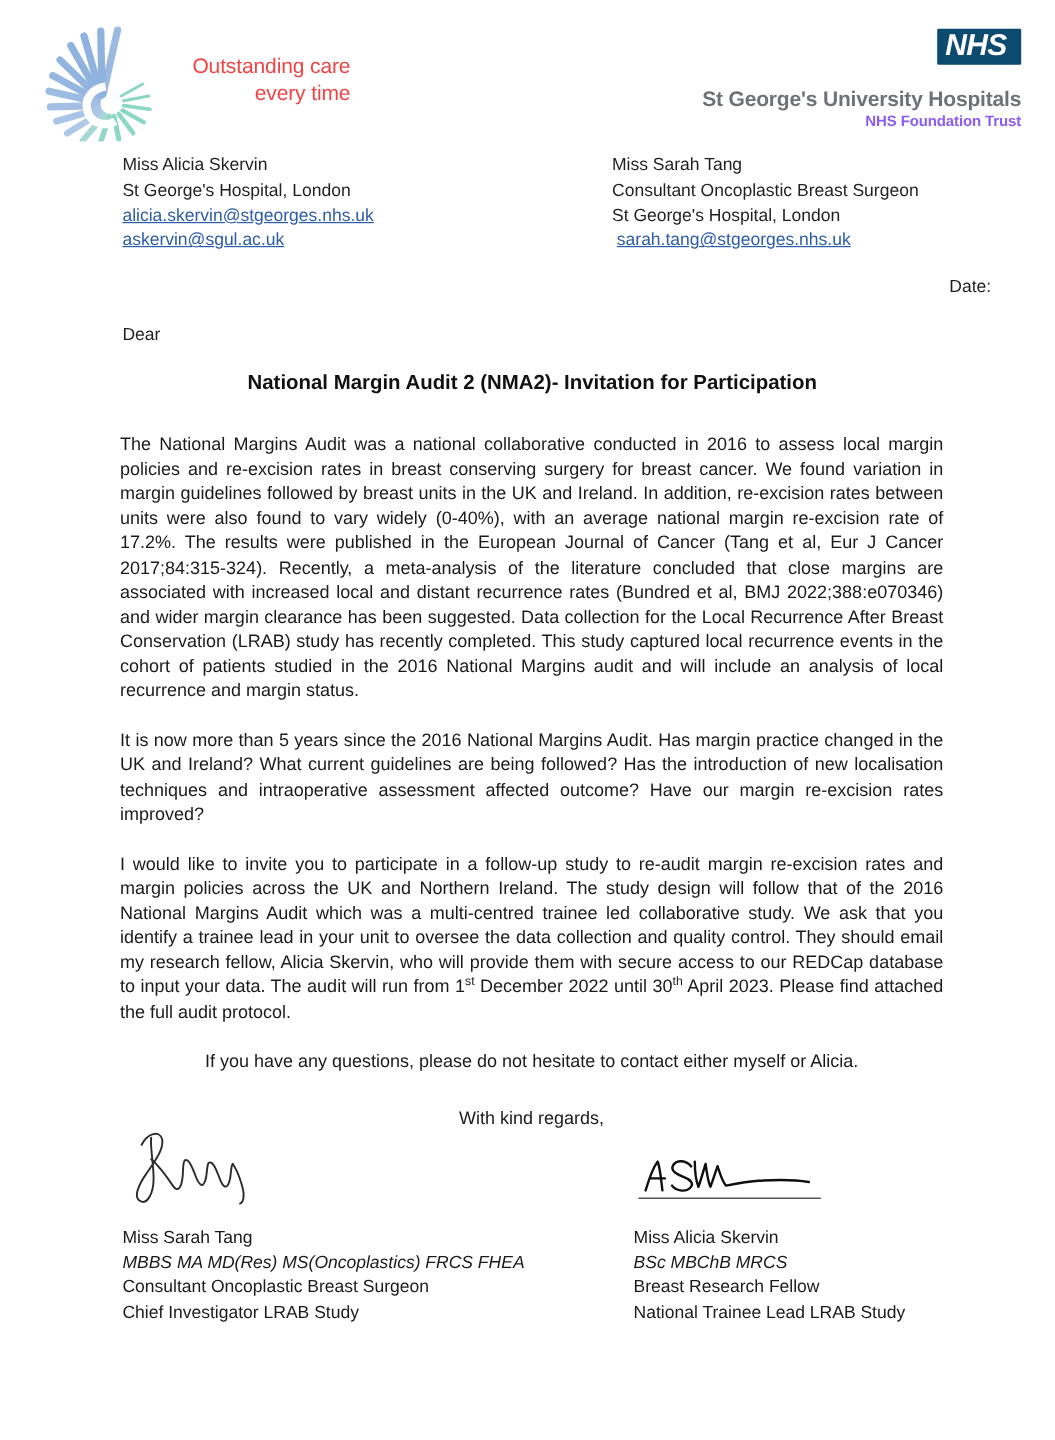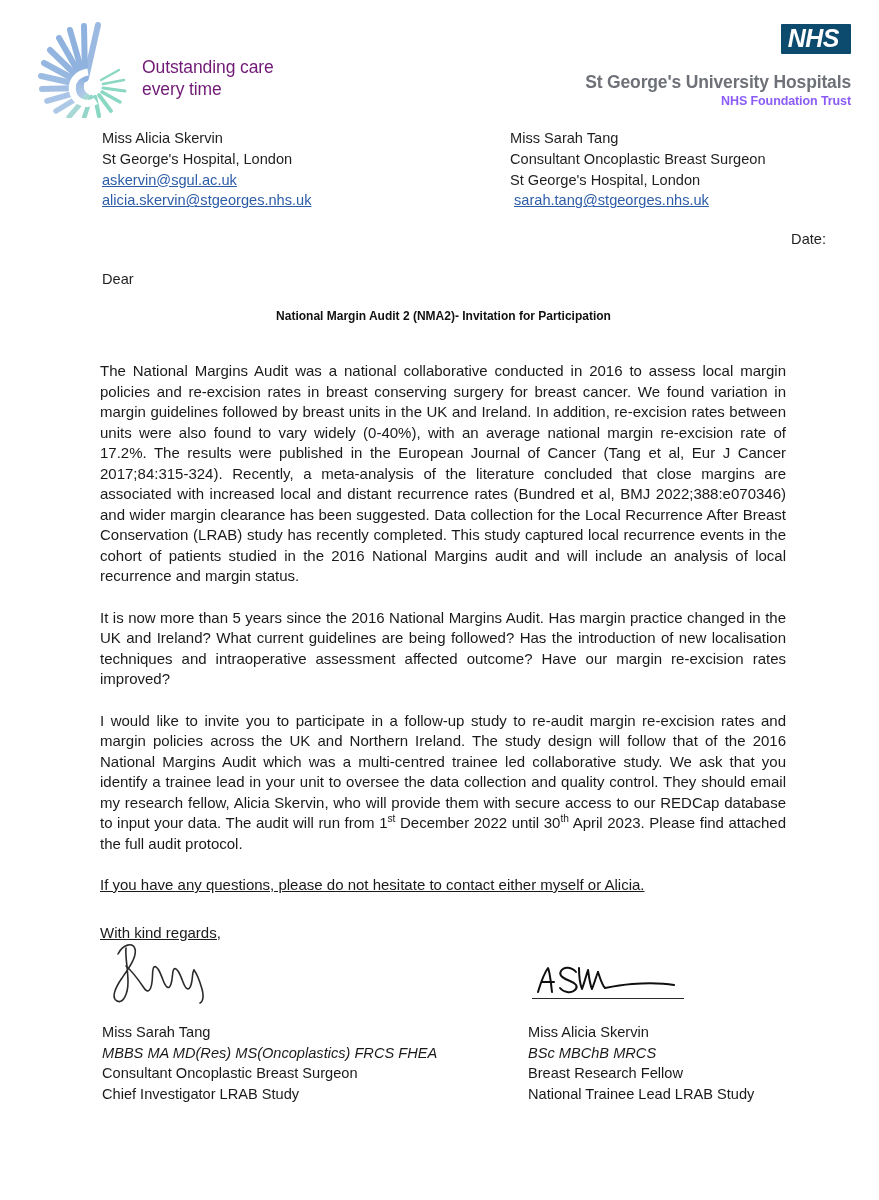--- a/index.html
+++ b/index.html
@@ -42,26 +42,26 @@
   .burst {
     position: absolute;
     left: 0;
     top: 0;
     width: 108px;
     height: 96px;
   }
   .logo-strap {
     position: absolute;
     left: 106px;
-    top: 34px;
+    top: 22px;
     width: 150px;
     font-size: 17.5px;
     line-height: 1.28;
-    color: #701a75;
-    text-align: left;
+    color: #ef4444;
+    text-align: right;
     letter-spacing: -0.1px;
   }
 
   .nhs-block {
     position: absolute;
     right: 28px;
     top: 6px;
     width: 300px;
     text-align: right;
   }
@@ -135,41 +135,41 @@
     font-size: 14.6px;
     color: #1f1f1f;
   }
 
   .doc-title {
     position: absolute;
     top: 309px;
     left: 102px;
     width: 683px;
     text-align: center;
-    font-size: 12px;
+    font-size: 17px;
     font-weight: bold;
     color: #111111;
   }
 
   
   .body-wrap {
     position: absolute;
     top: 361px;
     left: 100px;
     width: 686px;
   }
   .para {
     font-size: 15px;
     line-height: 20.5px;
     text-align: justify;
     color: #1a1a1a;
     margin: 0 0 21px 0;
   }
   .para:last-child { margin-bottom: 0; }
-  .para.nojust { text-align: left; text-decoration: underline; }
+  .para.nojust { text-align: center; }
   sup { font-size: 0.68em; vertical-align: super; line-height: 0; }
 
   
   .sig-area {
     position: absolute;
     top: 930px;
     left: 102px;
     width: 745px;
     height: 180px;
   }
@@ -256,22 +256,22 @@
       <div class="nhs-trust-name">St George's University Hospitals</div>
       <div class="nhs-trust-sub">NHS Foundation Trust</div>
     </div>
   </div>
 
   <div class="addresses">
 
     <div class="addr-col addr-left">
       <div class="addr-line">Miss Alicia Skervin</div>
       <div class="addr-line">St George's Hospital, London</div>
+      <span class="email-link">alicia.skervin@stgeorges.nhs.uk</span>
       <span class="email-link">askervin@sgul.ac.uk</span>
-      <span class="email-link">alicia.skervin@stgeorges.nhs.uk</span>
     </div>
 
     <div class="addr-col addr-right">
       <div class="addr-line">Miss Sarah Tang</div>
       <div class="addr-line">Consultant Oncoplastic Breast Surgeon</div>
       <div class="addr-line">St George's Hospital, London</div>
       <span class="email-link">sarah.tang@stgeorges.nhs.uk</span>
     </div>
   </div>
 

